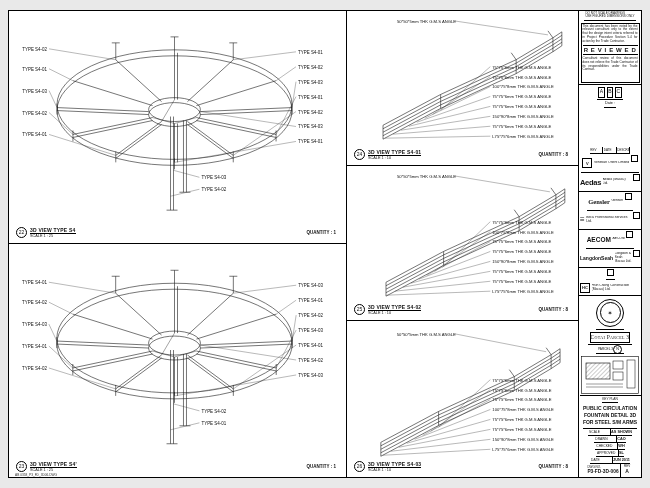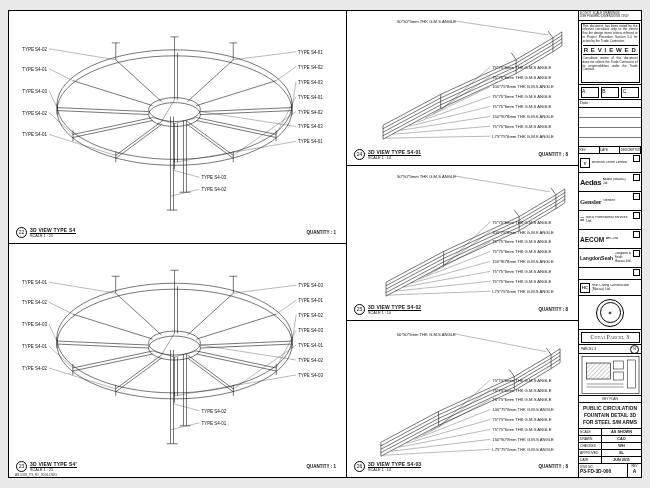--- a/index.html
+++ b/index.html
@@ -15,21 +15,21 @@
   .ld path{stroke:#333;stroke-width:0.35;fill:none;}
   text.co{font-size:4.5px;fill:#111;font-family:"Liberation Sans",sans-serif;}
   text.an{font-size:4.2px;fill:#111;font-family:"Liberation Sans",sans-serif;}
   text.e{text-anchor:end;}
   .viewlabel{position:absolute;left:7px;bottom:5px;display:flex;gap:3px;align-items:flex-start;}
   .bubble{width:11px;height:11px;border:1px solid #000;border-radius:50%;font-size:5px;display:flex;align-items:center;justify-content:center;box-sizing:border-box;}
   .vl-title{font-size:5px;font-weight:bold;border-bottom:0.8px solid #000;padding-bottom:0.5px;letter-spacing:0.2px;}
   .vl-scale{font-size:3.8px;}
   .qty{position:absolute;right:10px;bottom:8px;font-size:4.5px;font-weight:bold;}
   
-  .tb{position:absolute;left:570px;top:0;width:62px;height:466px;display:flex;flex-direction:column;box-sizing:border-box;font-size:4px;}
+  .tb{position:absolute;left:570px;top:0;width:62px;height:466px;display:flex;flex-direction:column;box-sizing:border-box;font-size:4px;align-items:center;}
   .tb>div{box-sizing:border-box;}
   .tb-note{height:10px;border-bottom:1px solid #000;font-size:3px;padding:0.5px 1px;overflow:hidden;line-height:1.2;}
   .tb-stamp{height:64px;border-bottom:1px solid #000;padding:1.5px;overflow:hidden;}
   .stamp-in{border:0.7px solid #000;height:100%;padding:1px;box-sizing:border-box;}
   .stamp-p{font-size:3.1px;line-height:1.25;text-align:justify;}
   .stamp-word{font-size:6px;font-weight:bold;text-align:center;letter-spacing:0.6px;border-top:0.7px solid #000;border-bottom:0.7px solid #000;margin:1.5px 0;padding:1px 0;}
   .tb-abc{height:15px;border-bottom:1px solid #000;display:flex;gap:2px;padding:1.5px;}
   .abc-box{flex:1;border:0.7px solid #000;font-size:5px;display:flex;align-items:flex-start;justify-content:flex-start;padding:0.5px;}
   .tb-date{height:8px;border-bottom:1px solid #000;padding:1px;font-size:3.8px;}
   .tb-spacer{flex:1;border-bottom:1px solid #000;position:relative;}

